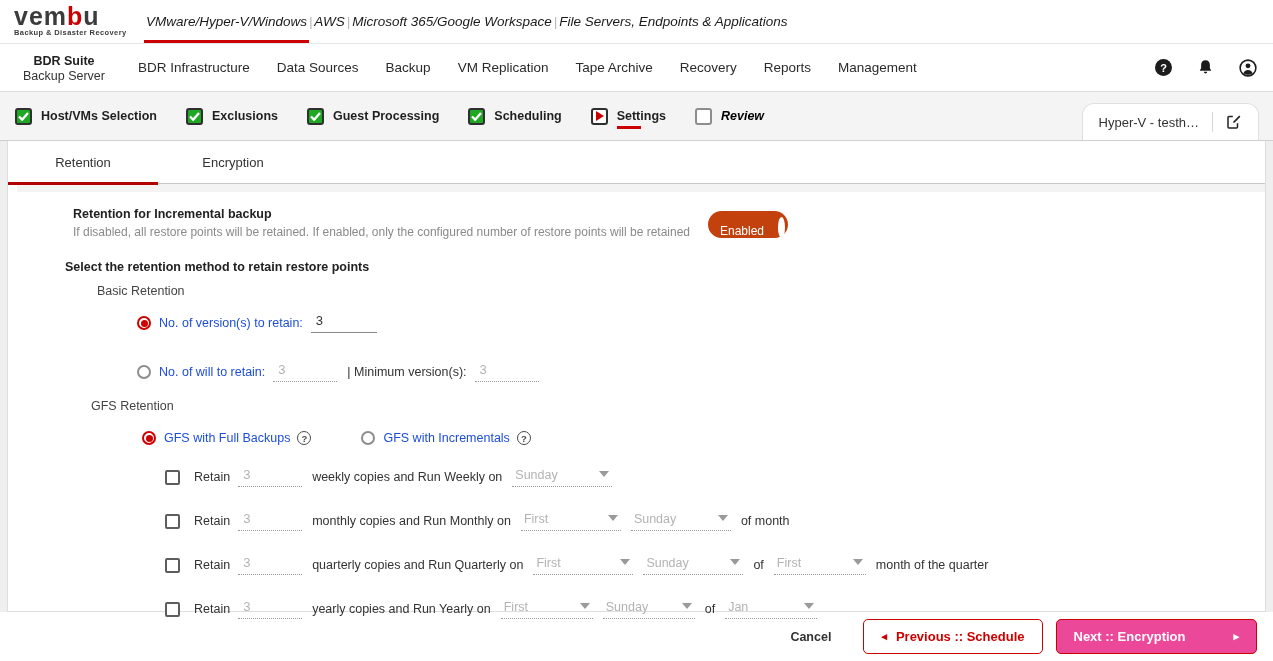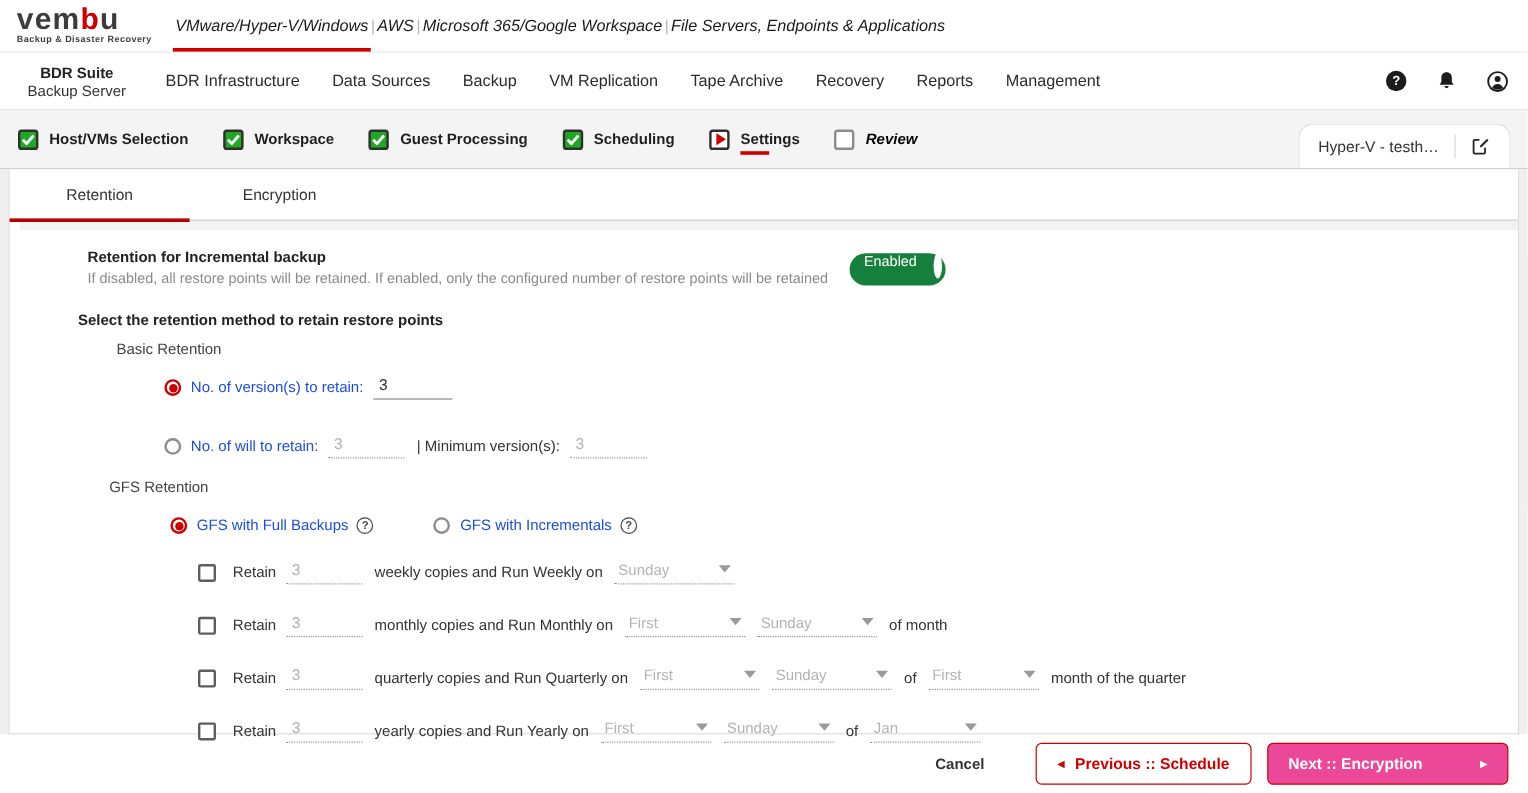--- a/index.html
+++ b/index.html
@@ -46,21 +46,21 @@
   .panel { background:#fff; border:1px solid #dedede; border-top:none; height:100%; position:relative; }
   .tabbar { display:flex; border-bottom:1px solid #c9c9c9; height:43px; }
   .tab { width:150px; display:flex; align-items:center; justify-content:center; font-size:13px; color:#333; cursor:pointer; position:relative; }
   .tab.active::after { content:""; position:absolute; left:0; bottom:-2px; width:100%; height:3px; background:#b30000; }
   .gray-strip { height:8px; background:#f3f3f3; margin-left:9px; }
 
   .body { position:relative; }
   .head-row { position:relative; height:56px; }
   .ret-title { position:absolute; left:65px; top:15px; font-size:12.5px; font-weight:bold; color:#222; }
   .ret-desc { position:absolute; left:65px; top:33px; font-size:12px; color:#8a8a8a; }
-  .toggle { position:absolute; left:700px; top:19px; width:80px; height:27px; background:#15803d; border-radius:14px; display:flex; align-items:flex-start; justify-content:space-between; padding:0 3px 0 12px; cursor:pointer;gap:14px; }
+  .toggle { position:absolute; left:700px; top:19px; width:80px; height:27px; background:#c2410c; border-radius:14px; display:flex; align-items:flex-end; justify-content:space-between; padding:0 3px 0 12px; cursor:pointer;gap:14px; }
   .toggle-label { color:#fff; font-size:12px; }
   .knob { width:21px; height:21px; border-radius:50%; background:#fff; }
 
   .sel-heading { margin:12px 0 0 57px; font-size:12.5px; font-weight:bold; color:#222; }
   .sec-label { font-size:12.5px; color:#444; }
   .basic-label { margin:10px 0 0 89px; }
   .gfs-label { margin:17px 0 0 83px; }
 
   .radio-row { display:flex; align-items:center; margin-left:129px; }
   .r1 { margin-top:15px; }
@@ -82,21 +82,21 @@
   .chk-row.first { margin-top:22px; }
   .checkbox { width:15px; height:15px; border:2px solid #5d5d5d; border-radius:2px; background:#fff; cursor:pointer; flex:none; }
   .retain-label { font-size:12.5px; color:#333; margin-left:14px; }
   .row-text { font-size:12.5px; color:#333; margin-left:10px; }
   .sel-box { display:inline-flex; justify-content:space-between; align-items:flex-start; border-bottom:1px dotted #9a9a9a; width:100px; color:#b3b3b3; font-size:12.5px; padding:0 3px 4px 3px; margin-left:10px; cursor:pointer; flex:none; }
   .sel-box.w90 { width:92px; }
   .caret { width:0; height:0; border-left:5px solid transparent; border-right:5px solid transparent; border-top:6px solid #9a9a9a; margin-top:3px; }
 
   
   .footer { height:49px; background:#fff; display:flex; align-items:center; justify-content:flex-end; gap:13px; padding-right:16px; }
-  .cancel { font-size:12.5px; font-weight:bold; color:#333; cursor:pointer; margin-right:30px; }
+  .cancel { font-size:12.5px; font-weight:bold; color:#333; cursor:pointer; margin-right:19px; }
   .btn { border-radius:5px; font-size:13px; font-weight:bold; padding:9px 17px; cursor:pointer; display:flex; align-items:center; gap:9px; font-family:"Liberation Sans",sans-serif; }
   .btn-prev { background:#fff; border:1px solid #cc0000; color:#cc0000; }
   .btn-next { background:#ec4899; border:1px solid #cc0000; color:#fff;gap:48px; }
   .arrow { font-size:11px; }
 </style>
 </head>
 <body>
 
 <div class="hdr1">
   <div class="logo-block">
@@ -155,21 +155,21 @@
         </svg>
       </span>
     <span class="step-label">Host/VMs Selection</span>
   </div>
   <div class="step">
     <span class="step-box done">
         <svg width="11" height="9" viewBox="0 0 12 10">
           <polyline points="1,5 4.5,8.5 11,1" fill="none" stroke="#fff" stroke-width="2.6"></polyline>
         </svg>
       </span>
-    <span class="step-label">Workspace</span>
+    <span class="step-label">Exclusions</span>
   </div>
   <div class="step">
     <span class="step-box done">
         <svg width="11" height="9" viewBox="0 0 12 10">
           <polyline points="1,5 4.5,8.5 11,1" fill="none" stroke="#fff" stroke-width="2.6"></polyline>
         </svg>
       </span>
     <span class="step-label">Guest Processing</span>
   </div>
   <div class="step">

